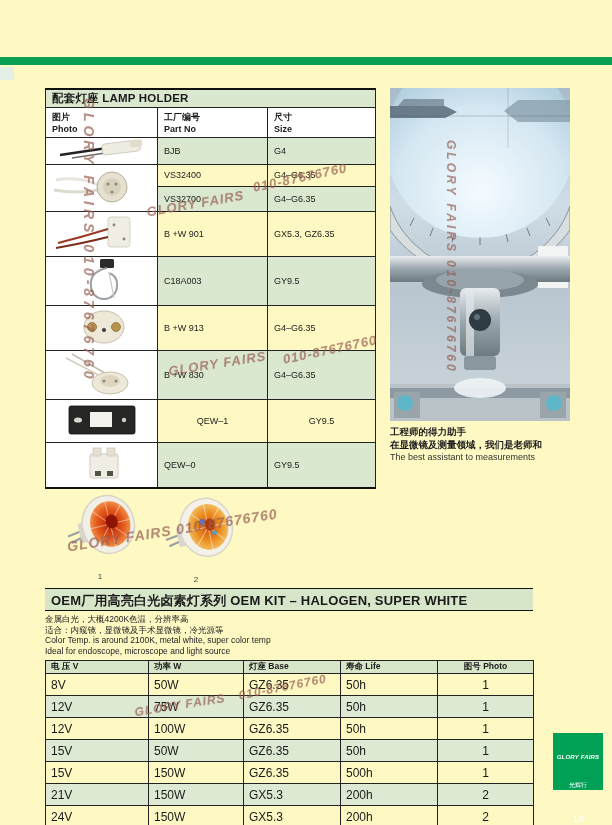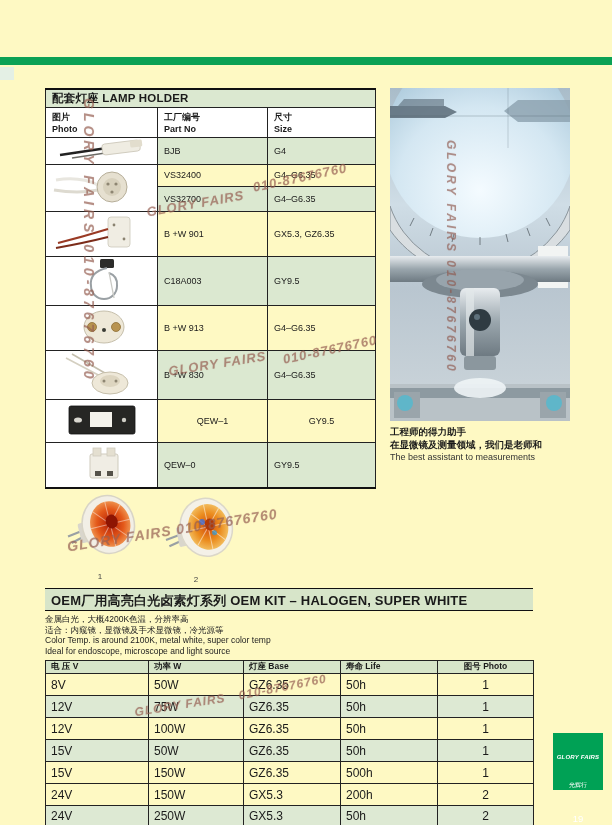--- a/index.html
+++ b/index.html
@@ -404,20 +404,27 @@
             <td class="gr c-fig">1</td>
       </tr>
       <tr>
         <td>15V</td>
             <td>150W</td>
             <td>GZ6.35</td>
             <td>500h</td>
             <td class="c-fig">1</td>
       </tr>
       <tr>
+        <td class="gr">21V</td>
+            <td class="gr">150W</td>
+            <td class="gr">GX5.3</td>
+            <td class="gr">200h</td>
+            <td class="gr c-fig">2</td>
+      </tr>
+      <tr>
         <td>24V</td>
             <td>150W</td>
             <td>GX5.3</td>
             <td>200h</td>
             <td class="c-fig">2</td>
       </tr>
       <tr>
         <td class="gr">24V</td>
             <td class="gr">250W</td>
             <td class="gr">GX5.3</td>

